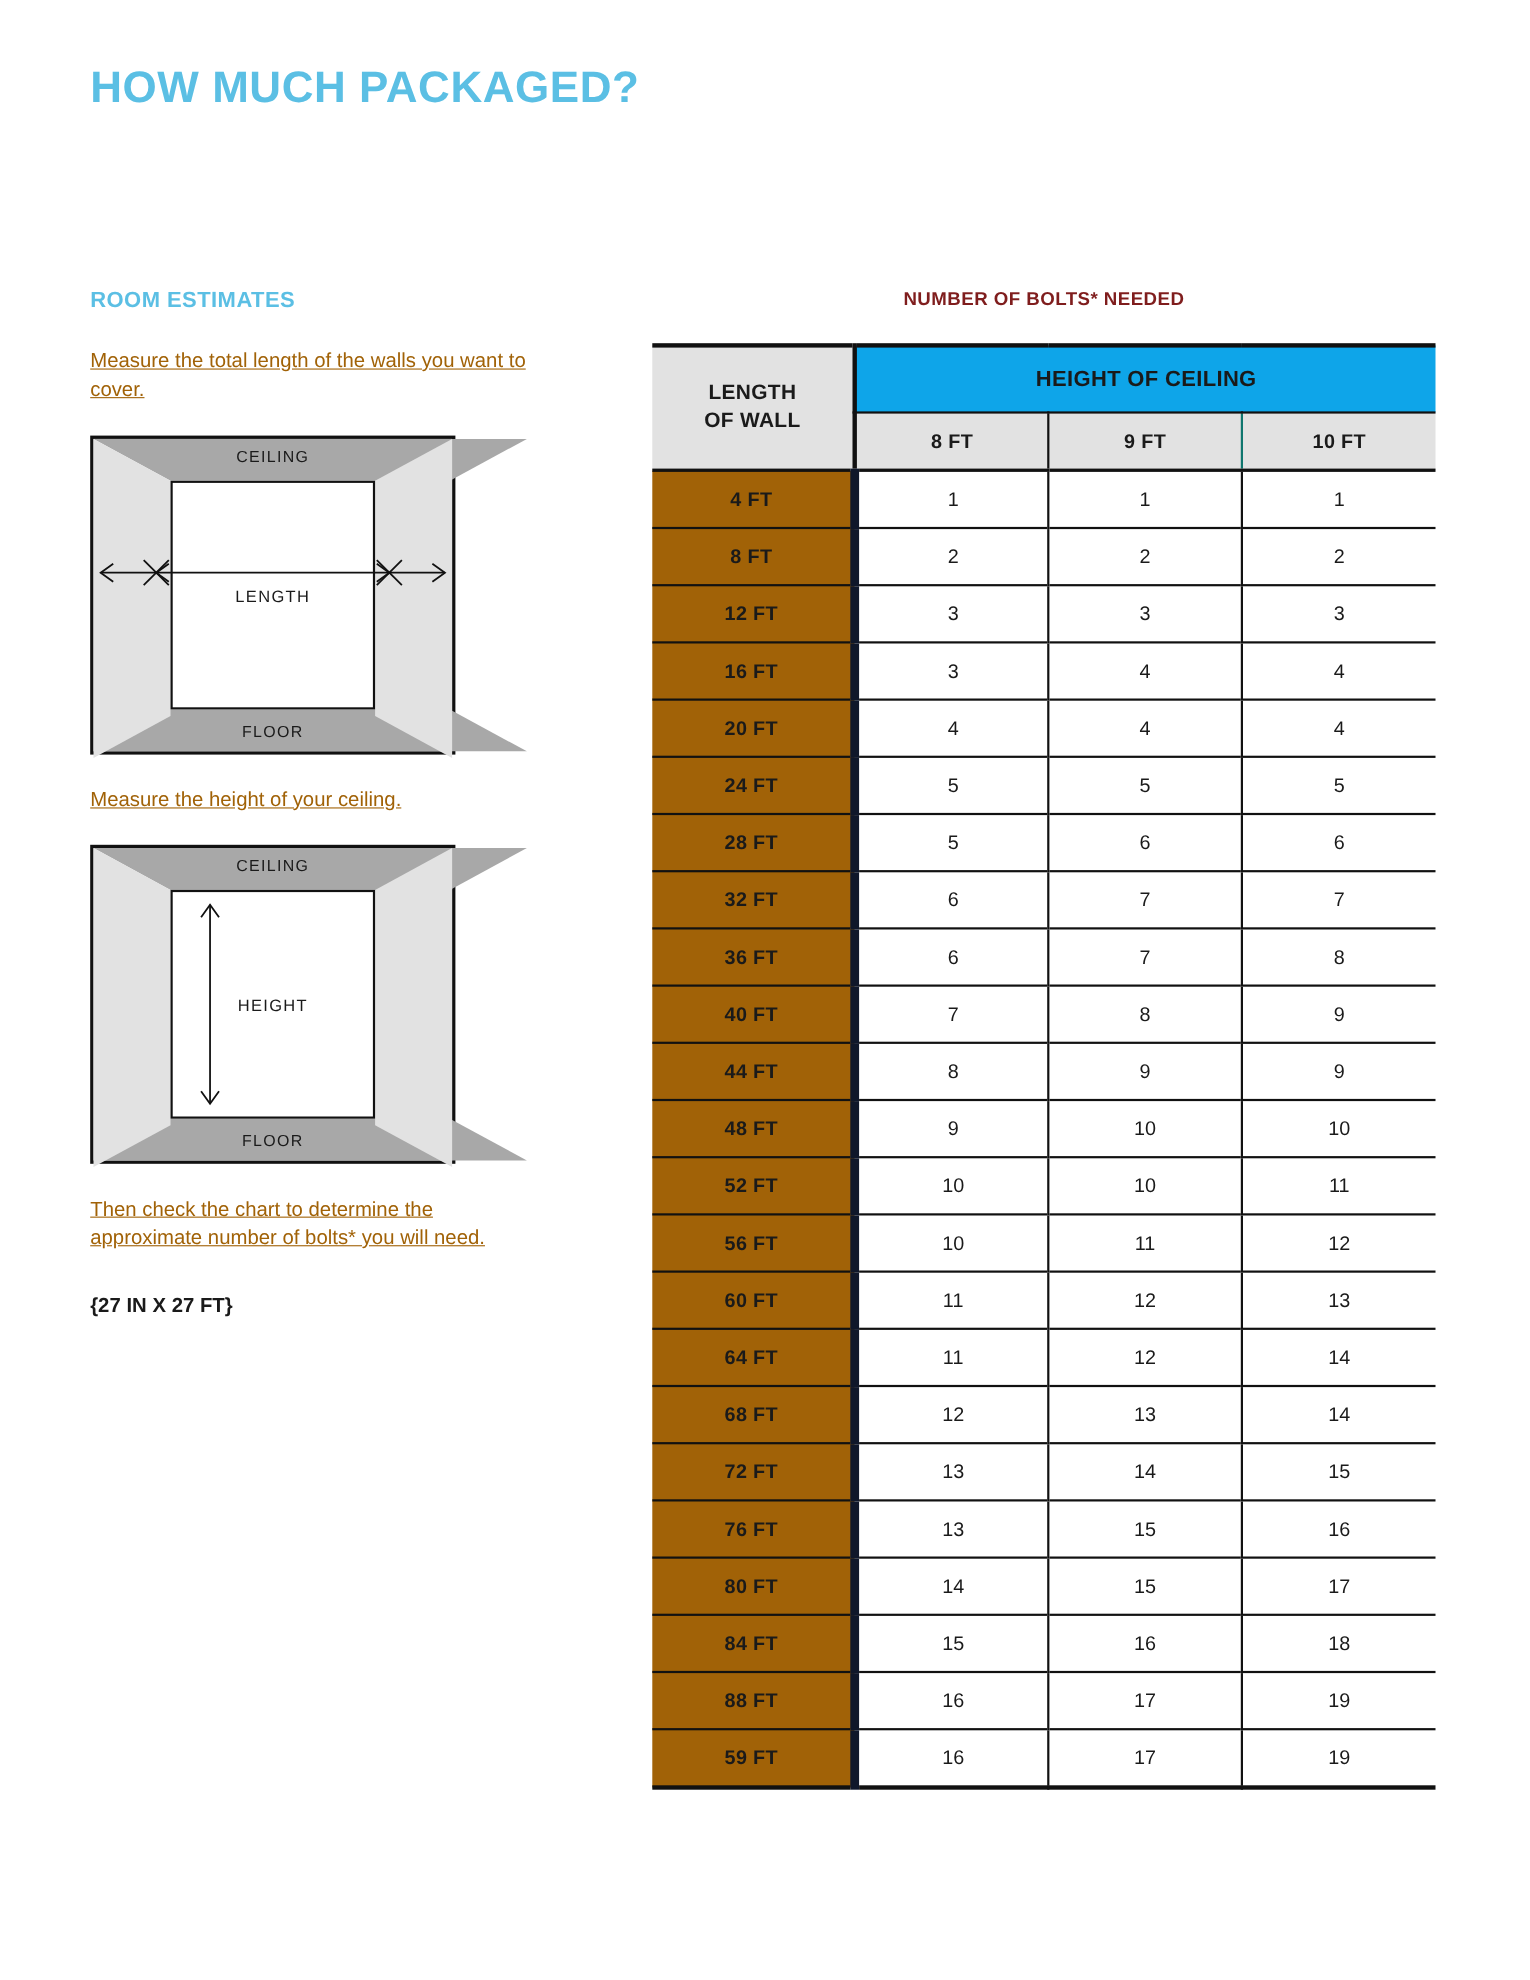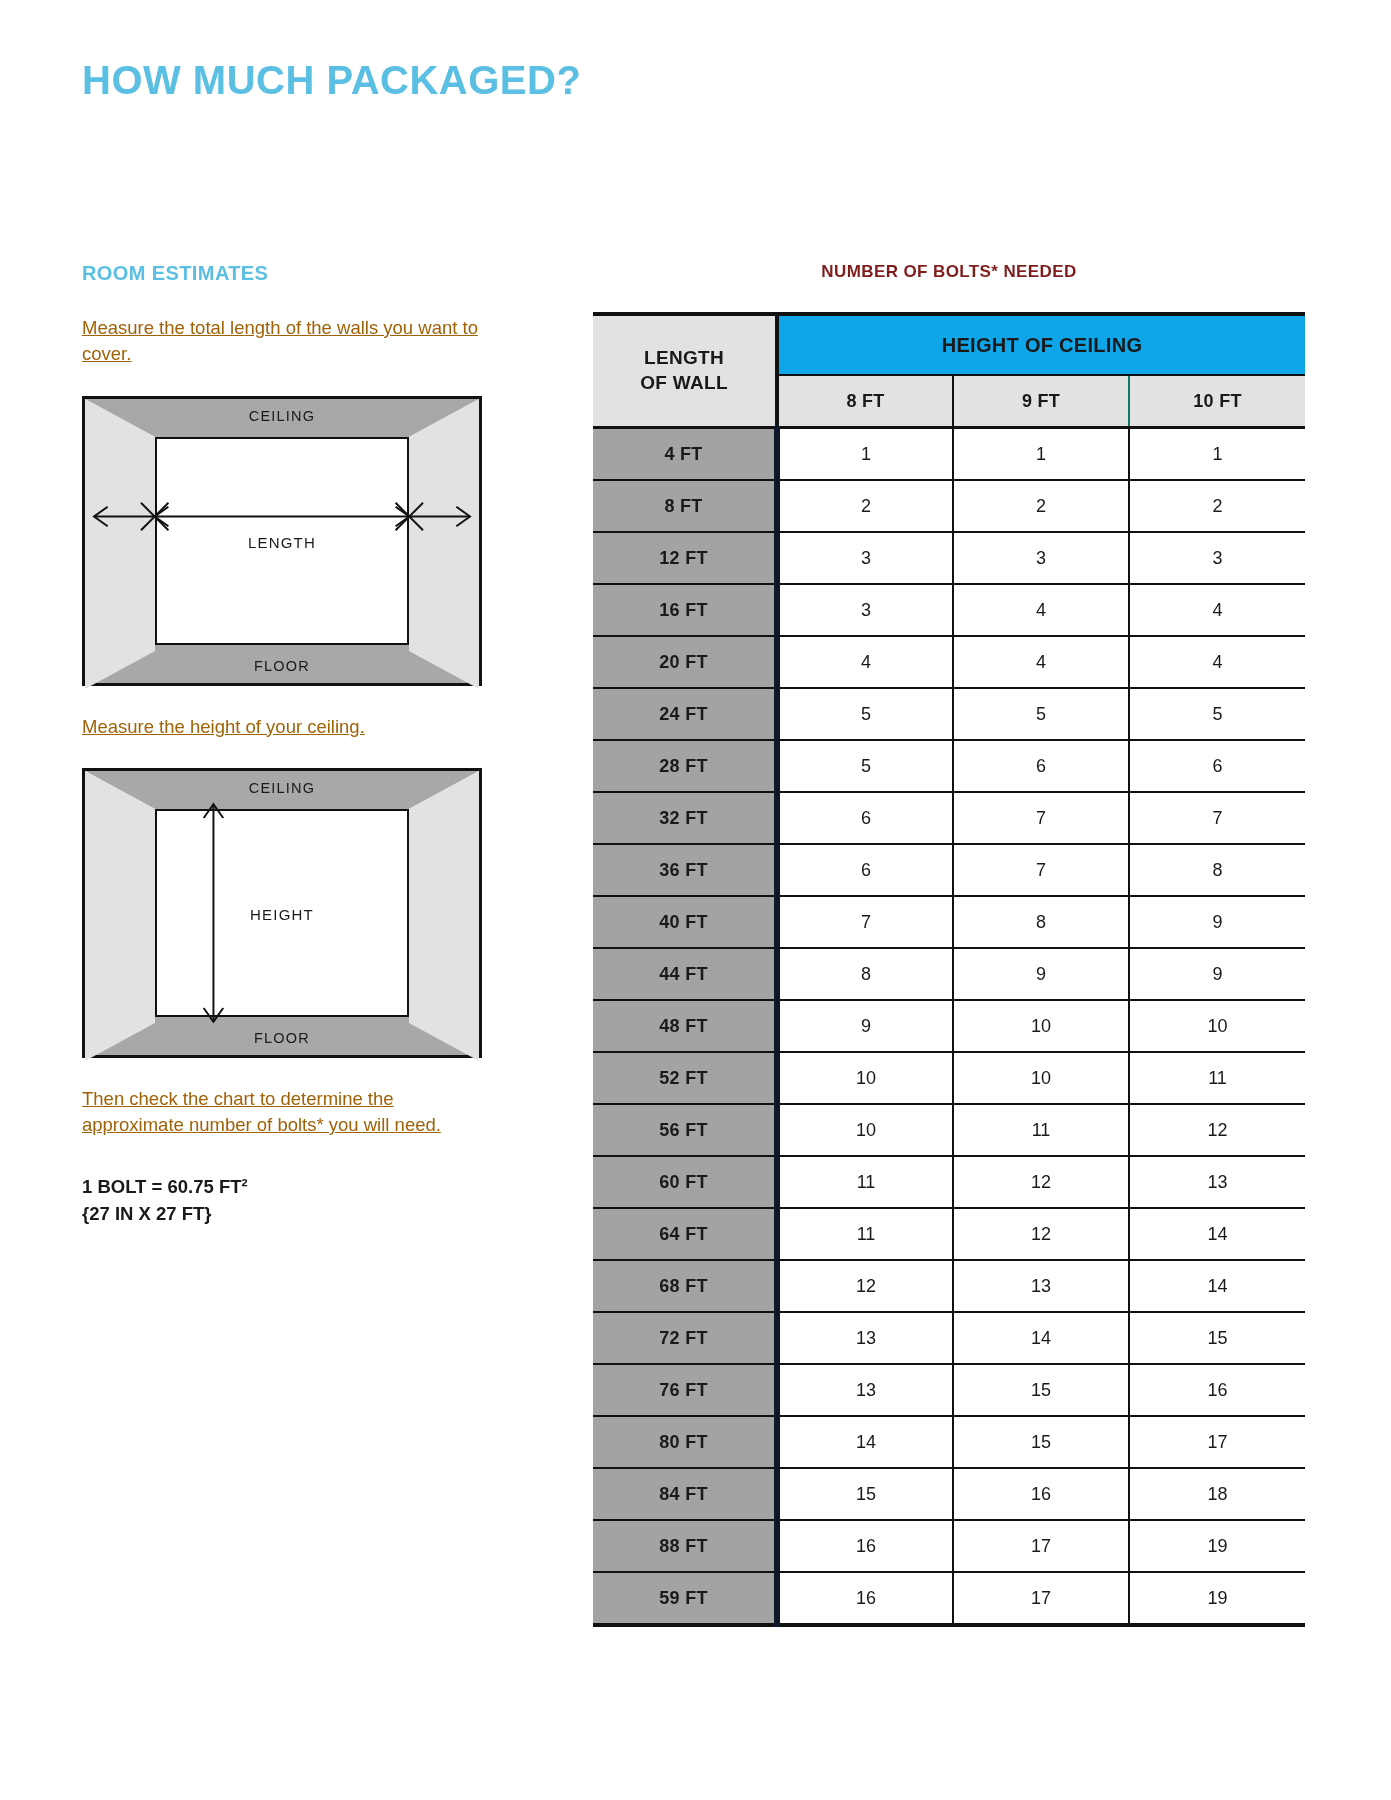--- a/index.html
+++ b/index.html
@@ -51,21 +51,21 @@
     font-size: 18.5px;
     line-height: 1.42;
     color: #a16207;
     margin: 0 0 0 0;
     text-decoration: underline;
   }
 
   
   .room {
     position: relative;
-    width: 400px;
+    width: 332px;
     height: 290px;
     margin: 28px 16px 28px 0;
     background: #ffffff;
     border: 3px solid #111;
     box-sizing: border-box;
   }
   
   .room .wall {
     position: absolute;
     width: 0;
@@ -195,24 +195,24 @@
     letter-spacing: 0.3px;
   }
   .hdr-sub {
     background: #e2e2e2;
     font-size: 18px;
     font-weight: bold;
     height: 48px;
     letter-spacing: 0.3px;
   }
   tbody td.len-cell {
-    background: #a3a3a3;
+    background: #a16207;
     font-size: 18px;
     font-weight: bold;
-    border-right: 6px solid #0f172a;
+    border-right: 8px solid #0f172a;
     border-top: 2px solid #111;
     height: 48px;
     letter-spacing: 0.3px;
   }
   tbody td.val-cell {
     background: #ffffff;
     font-size: 18px;
     border-top: 2px solid #111;
     border-left: 2px solid #111;
     height: 48px;
@@ -275,21 +275,20 @@
         <line x1="130" y1="34" x2="130" y2="256" stroke="#111" stroke-width="2"></line>
         <polyline points="120,48 130,34 140,48" fill="none" stroke="#111" stroke-width="2"></polyline>
         <polyline points="120,242 130,256 140,242" fill="none" stroke="#111" stroke-width="2"></polyline>
       </svg>
     </div>
 
     <p class="para">Then check the chart to determine the approximate number of bolts* you will need.</p>
 
 
     <div class="bolt-eq">
-      <div>1 BOLT = 60.75 FT²</div>
       <div>{27 IN X 27 FT}</div>
     </div>
 
   </div>
 
   <div class="table-wrap">
     <div class="table-title">NUMBER OF BOLTS* NEEDED</div>
 
     <table class="bolts">
       <colgroup>

